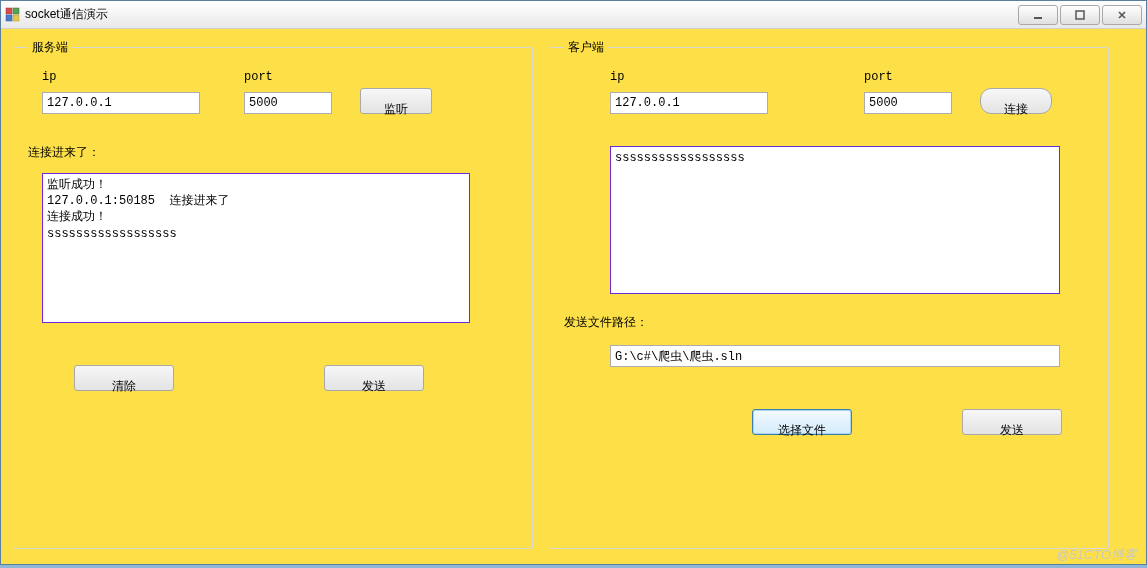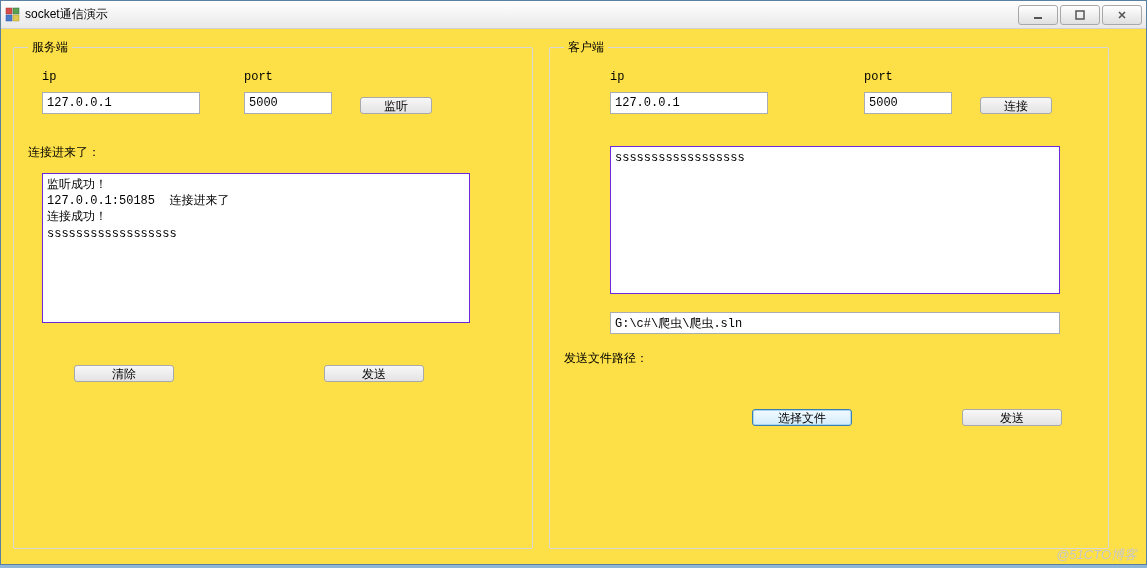--- a/index.html
+++ b/index.html
@@ -102,21 +102,21 @@
       font-size: 12px;
       font-family: "Courier New", monospace;
       padding: 2px 4px;
     }
     .btn {
       height: 17px;
       border: 1px solid #a9a9a9;
       background: linear-gradient(to bottom, #f7f7f7, #e3e3e3);
       font-size: 12px;
       color: #000;
-      padding: 0 8px;
+      padding: 12px 8px;
       border-radius: 3px;
       cursor: default;
     }
     .btn.primary {
       border: 1px solid #3c7fb1;
       box-shadow: inset 0 0 0 1px #a8d6f0;
       background: linear-gradient(to bottom, #f3faff, #d3ecfb);
     }
     select.combo {
       width: 408px;
@@ -235,33 +235,33 @@
 
       <div class="client-inputs">
         <div class="field-col" style="margin-left:14px;">
           <span class="label">ip</span>
           <input class="text" style="width: 158px;" value="127.0.0.1">
         </div>
         <div class="field-col" style="margin-left:96px;">
           <span class="label">port</span>
           <input class="text" style="width: 88px;" value="5000">
         </div>
-        <button class="btn" style="width:72px; margin-left:28px;">连接</button>
+        <button class="btn" style="width:72px; margin-left:28px;border-radius:11px;">连接</button>
       </div>
 
       <div style="margin-top:32px;">
         <textarea class="multiline" style="width: 450px; height: 148px; margin-left: 46px;">ssssssssssssssssss</textarea>
       </div>
 
 
       <div style="margin-top:14px;">
+        <span class="label">发送文件路径：</span>
+      </div>
+      <div style="margin-top:14px;">
         <input class="text" style="width: 450px; margin-left: 46px;" value="G:\c#\爬虫\爬虫.sln">
-      </div>
-      <div style="margin-top:14px;">
-        <span class="label">发送文件路径：</span>
       </div>
 
       <div style="margin-top:42px; display:flex; justify-content:flex-end; gap:110px; padding-right:32px;">
         <button class="btn primary" style="width:100px;">选择文件</button>
         <button class="btn" style="width:100px;">发送</button>
       </div>
     </fieldset>
   </div>
 </div>
 

